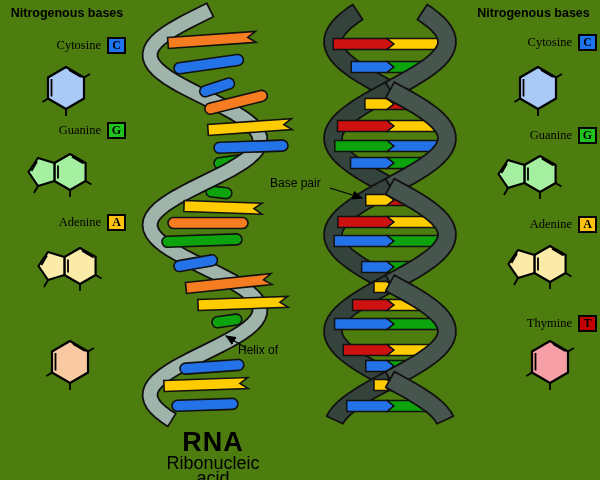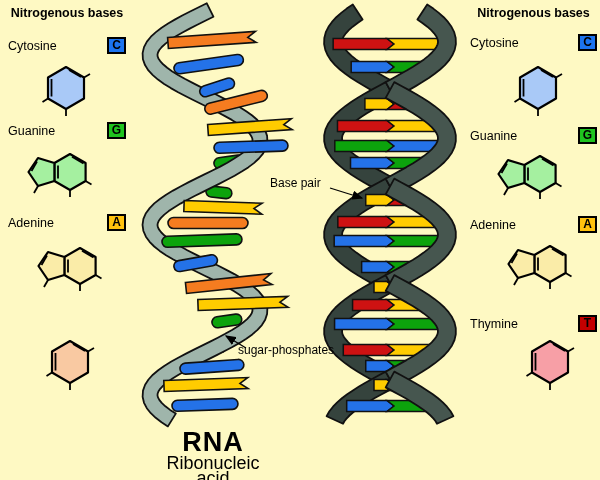--- a/index.html
+++ b/index.html
@@ -1,20 +1,20 @@
 <!DOCTYPE html>
 <html><head>
 <meta charset="utf-8">
 <style>
   html,body{margin:0;padding:0;background:#fff;}
-  #stage{position:relative;width:600px;height:480px;background:#fef9c3;overflow:hidden;
+  #stage{position:relative;width:600px;height:480px;background:#4d7c0f;overflow:hidden;
          font-family:"Liberation Sans","DejaVu Sans",sans-serif;color:#000;}
   #helix-svg{position:absolute;left:0;top:0;z-index:1;}
   .col-header{position:absolute;z-index:3;font-size:12.5px;font-weight:700;text-align:center;}
-  .base-row{position:absolute;z-index:3;height:17px;display:flex;align-items:center;justify-content:space-between;gap:6px;}
+  .base-row{position:absolute;z-index:3;height:17px;display:flex;align-items:center;justify-content:flex-end;gap:6px;font-family:Liberation Serif, serif;}
   .base-name{font-size:12.5px;white-space:nowrap;}
   .base-box{display:inline-block;width:15px;height:13px;border:2px solid #000;
             font-size:12px;font-weight:700;line-height:13px;text-align:center;}
   svg.structure{position:absolute;z-index:2;overflow:visible;}
   .annotation{position:absolute;z-index:3;font-size:12px;text-align:left;line-height:13px;}
   .title-block{position:absolute;z-index:3;width:130px;text-align:center;}
   .title-abbr{font-size:27px;font-weight:700;letter-spacing:1px;line-height:28px;}
   .title-full{font-size:18px;line-height:15px;}
 </style>
 </head>
@@ -170,21 +170,21 @@
       <use href="#shape-purine"></use>
     </svg>
   <svg class="structure" style="left: 524px; top: 334px; color: rgb(247, 159, 166);" width="52" height="60">
       <use href="#shape-pyrimidine"></use>
     </svg>
 
   <div class="annotation" style="left:270px;top:177px;width:68px">
     <span>Base pair</span>
   </div>
   <div class="annotation" style="left:238px;top:344px;width:100px">
-    <div>sugar-phosphates</div>
+    <div>Helix of</div>
   </div>
 
   <div class="title-block" style="left:148px;top:428px">
     <div class="title-abbr">RNA</div>
     <div class="title-full">Ribonucleic acid</div>
   </div>
 
 </div>
 
 </body></html>

